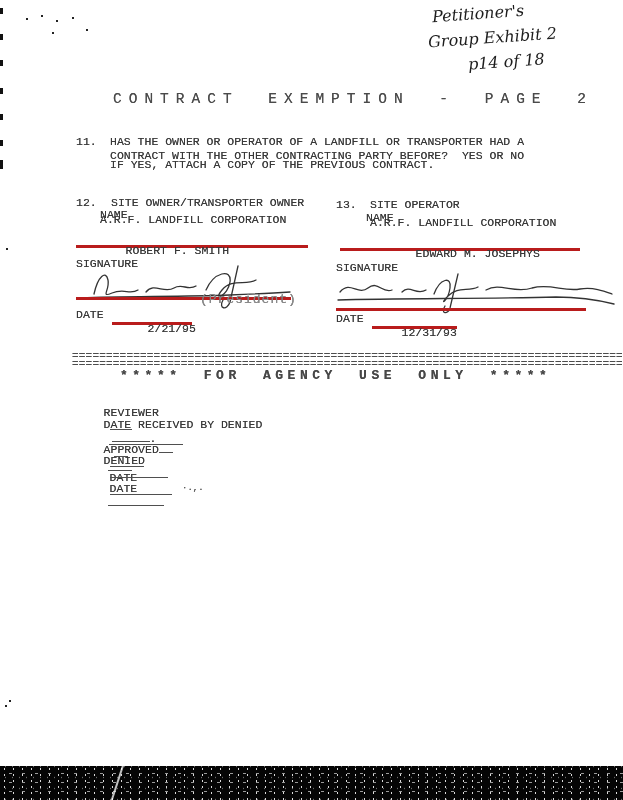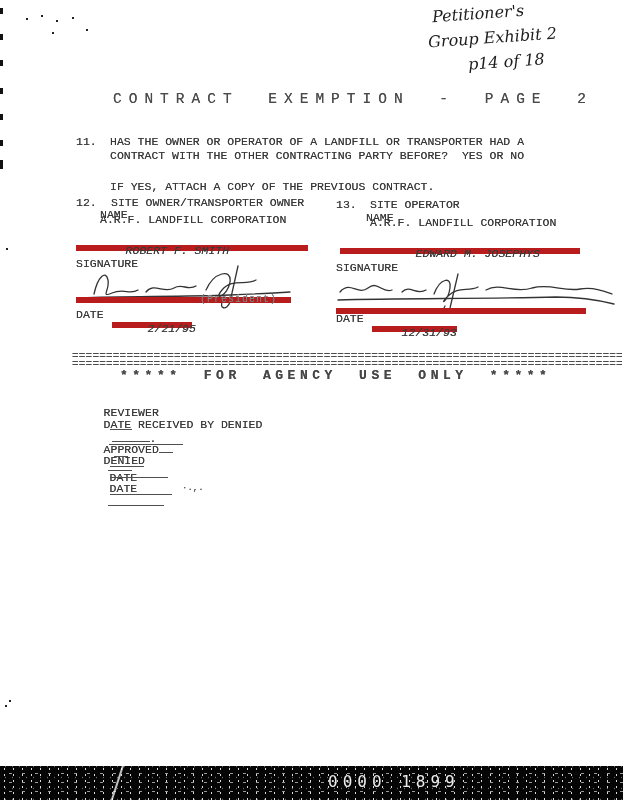--- a/index.html
+++ b/index.html
@@ -7,24 +7,24 @@
     position:relative;width:623px;height:800px;background:#ffffff;
     font-family:"Liberation Mono","DejaVu Sans Mono",monospace;
     color:#383838;overflow:hidden;
   }
   .typed{position:absolute;white-space:pre;font-size:11.5px;line-height:13.5px;
     text-shadow:0 0 .5px rgba(70,70,70,.8);}
   .title{font-size:14.5px;letter-spacing:7px;word-spacing:14px;font-weight:normal;color:#4a4a4a;}
   .hand{position:absolute;font-family:"DejaVu Serif","Liberation Serif",serif;
     font-style:italic;color:#1d1d1d;transform:rotate(-4deg);font-size:16px;white-space:pre;}
   .blank{display:inline-block;border-bottom:1px solid #4f4f4f;height:10px;vertical-align:baseline;}
-  .ul{border-bottom:6px solid #b91c1c;font-style:italic;}
+  .ul{border-bottom:3px solid #b91c1c;}
   .sep{font-size:11px;letter-spacing:.2px;color:#4c4c4c;line-height:7px;}
   .agency-head{font-size:13px;font-weight:bold;letter-spacing:4.5px;word-spacing:10px;color:#474747;}
-  .sig-note{font-size:10px;color:#8a8a8a;letter-spacing:1px;}
+  .sig-note{font-size:13px;color:#8a8a8a;letter-spacing:1px;}
   .edge-tick{position:absolute;left:0;width:3px;height:6px;background:#111;}
   .dot{position:absolute;width:2px;height:2px;background:#222;}
   .footer-bar{
     position:absolute;left:0;top:766px;width:623px;height:34px;background:#050505;
     background-image:
       radial-gradient(rgba(255,255,255,.85) 18%, transparent 19%),
       radial-gradient(rgba(255,255,255,.6) 14%, transparent 15%),
       radial-gradient(rgba(255,255,255,.4) 12%, transparent 13%);
     background-size:9px 6px,13px 9px,7px 11px;
     background-position:0 0,4px 3px,2px 6px;
@@ -62,21 +62,21 @@
 
   <div class="hand" style="left:432px;top:4px">Petitioner's</div>
   <div class="hand" style="left:428px;top:28px">Group Exhibit 2</div>
   <div class="hand" style="left:468px;top:52px">p14 of 18</div>
 
   <div class="typed title" style="left:113px;top:93px">CONTRACT EXEMPTION - PAGE 2</div>
 
   <div class="typed" style="left:76px;top:135px">11.</div>
   <div class="typed" style="left:110px;top:135px">HAS THE OWNER OR OPERATOR OF A LANDFILL OR TRANSPORTER HAD A</div>
   <div class="typed" style="left:110px;top:149px">CONTRACT WITH THE OTHER CONTRACTING PARTY BEFORE?  YES OR NO</div>
-  <div class="typed" style="left:110px;top:180px">IF YES, ATTACH A COPY OF THE PREVIOUS CONTRACT.</div>
+  <div class="typed" style="left:110px;top:158px">IF YES, ATTACH A COPY OF THE PREVIOUS CONTRACT.</div>
 
   <div class="typed" style="left:76px;top:196px">12.</div>
   <div class="typed" style="left:111px;top:196px">SITE OWNER/TRANSPORTER OWNER</div>
   <div class="typed" style="left:100px;top:208px">NAME</div>
   <div class="typed" style="left:100px;top:213px">A.R.F. LANDFILL CORPORATION</div>
   <div class="typed ul" style="left:76px;top:230px;width:232px;height:15px">
     <span style="padding-left:22px">ROBERT F. SMITH</span>
   </div>
 
   <div class="typed" style="left:336px;top:198px">13.</div>
@@ -142,16 +142,15 @@
     <span>DENIED</span>
     <span class="blank" style="width:58px;margin-left:6px"></span>
     <span style="margin-left:6px">DATE</span>
     <span class="blank" style="width:56px;margin-left:4px"></span>
   </div>
 
   <div class="typed" style="left:182px;top:482px;font-size:9px;color:#555">·.,.</div>
 
   <div class="footer-bar">
     <div class="footer-scratch"></div>
-    <div class="footer-digits">0000 1899</div>
   </div>
 
 </div>
 
 </body></html>

